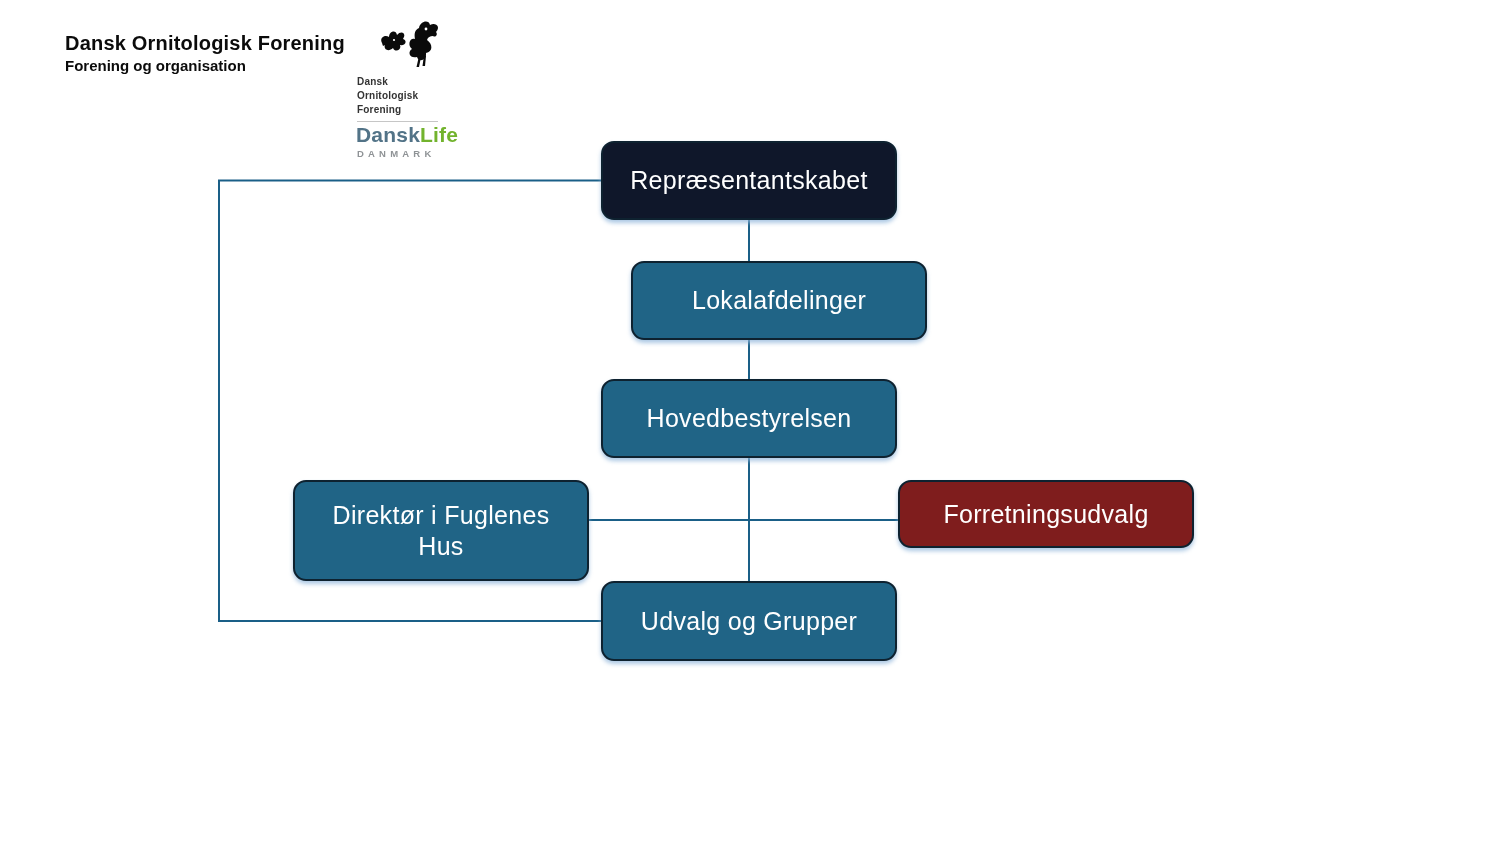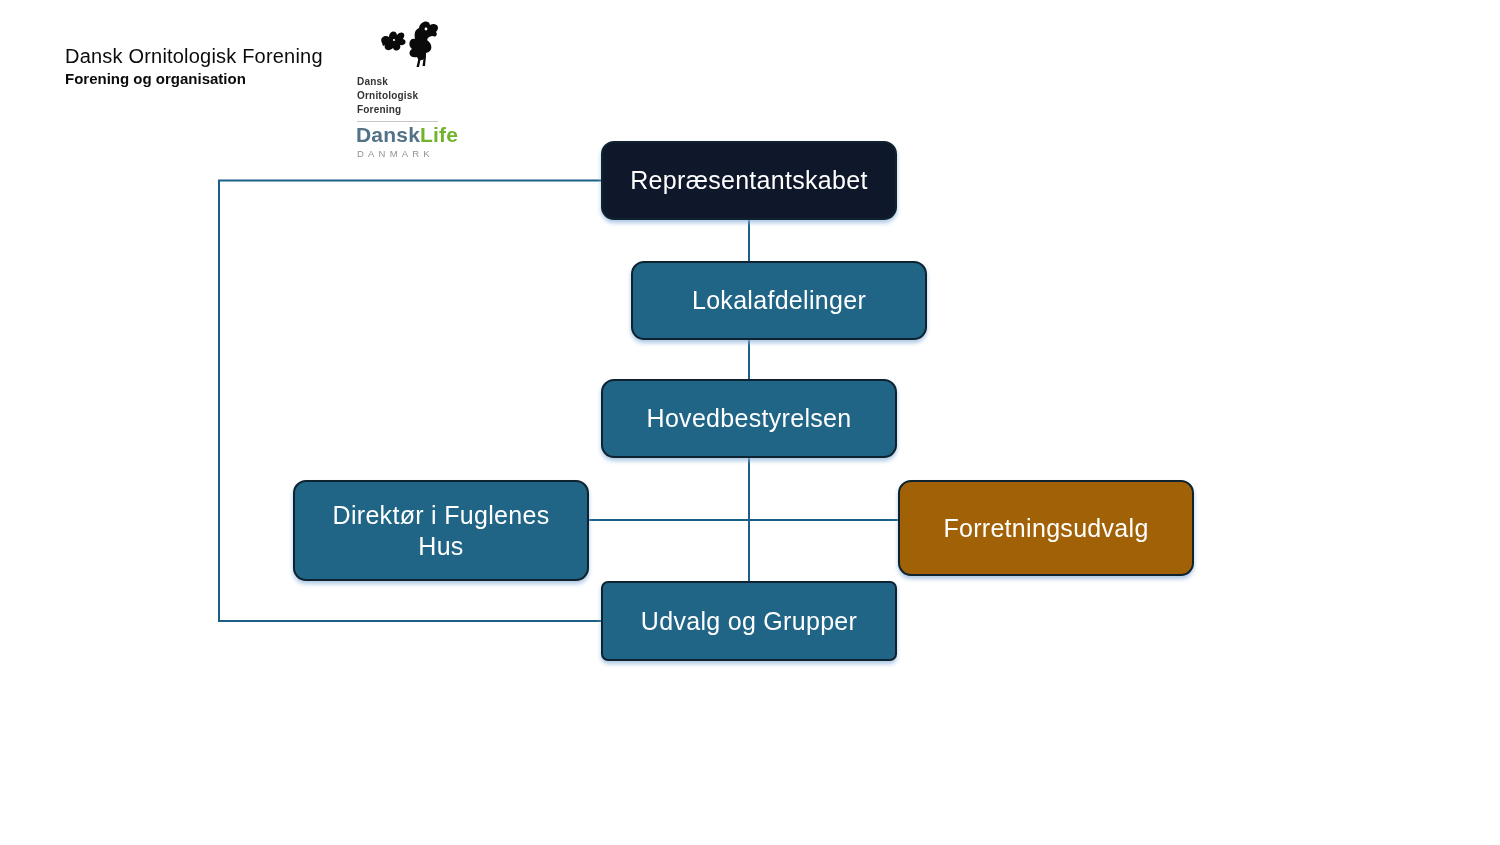--- a/index.html
+++ b/index.html
@@ -9,25 +9,24 @@
     height: 845px;
     background: #ffffff;
     overflow: hidden;
     font-family: "Liberation Sans", sans-serif;
   }
 
   
   .header { position: absolute; left: 65px; top: 31px; }
   .title {
     font-size: 20px;
-    font-weight: 400;
+    font-weight: 700;
     color: #0b0b0b;
     letter-spacing: 0.2px;
     line-height: 24px;
-    margin-top: 13px;
   }
   .subtitle {
     font-size: 15px;
     font-weight: 700;
     color: #0b0b0b;
     margin-top: 2px;
     line-height: 18px;
   }
 
   
@@ -42,21 +41,21 @@
     position: absolute; left: 2px; top: 105px;
     width: 81px; height: 1px; background: #c6c6c6;
   }
   .brand {
     position: absolute; left: 1px; top: 107px;
     font-size: 21px; font-weight: 700; letter-spacing: 0.2px;
     line-height: 24px;
   }
   .brand-sub {
     position: absolute; left: 2px; top: 132px;
-    font-size: 9.5px; font-weight: 400;
+    font-size: 9.5px; font-weight: 700;
     letter-spacing: 4.2px; line-height: 11px;
   }
 
   
   #edges {
     position: absolute; left: 0; top: 0;
     width: 1500px; height: 845px;
     z-index: 1; pointer-events: none;
   }
   #nodes { position: absolute; left: 0; top: 0; z-index: 2; }
@@ -122,21 +121,21 @@
       </div>
       <div class="org-node" style="left: 601px; top: 261px; width: 296px; height: 79px; background: rgb(32, 100, 134); border-color: rgb(14, 34, 48); color: rgb(255, 255, 255); border-radius: 13px; margin-left: 30px;">
         <span>Lokalafdelinger</span>
       </div>
       <div class="org-node" style="left: 601px; top: 379px; width: 296px; height: 79px; background: rgb(32, 100, 134); border-color: rgb(14, 34, 48); color: rgb(255, 255, 255); border-radius: 13px;">
         <span>Hovedbestyrelsen</span>
       </div>
       <div class="org-node" style="left: 293px; top: 480px; width: 296px; height: 101px; background: rgb(32, 100, 134); border-color: rgb(14, 34, 48); color: rgb(255, 255, 255); border-radius: 13px;">
         <span>Direktør i Fuglenes Hus</span>
       </div>
-      <div class="org-node" style="left: 898px; top: 480px; width: 296px; height: 96px; background: #a16207; border-color: rgb(14, 34, 48); color: rgb(255, 255, 255); border-radius: 13px;">
+      <div class="org-node" style="left: 898px; top: 480px; width: 296px; height: 68px; background: #7f1d1d; border-color: rgb(14, 34, 48); color: rgb(255, 255, 255); border-radius: 13px;">
         <span>Forretningsudvalg</span>
       </div>
-      <div class="org-node" style="left: 601px; top: 581px; width: 296px; height: 80px; background: rgb(32, 100, 134); border-color: rgb(14, 34, 48); color: rgb(255, 255, 255); border-radius: 7px;">
+      <div class="org-node" style="left: 601px; top: 581px; width: 296px; height: 80px; background: rgb(32, 100, 134); border-color: rgb(14, 34, 48); color: rgb(255, 255, 255); border-radius: 13px;">
         <span>Udvalg og Grupper</span>
       </div>
     </div>
 
 </div>
 
 </body></html>

